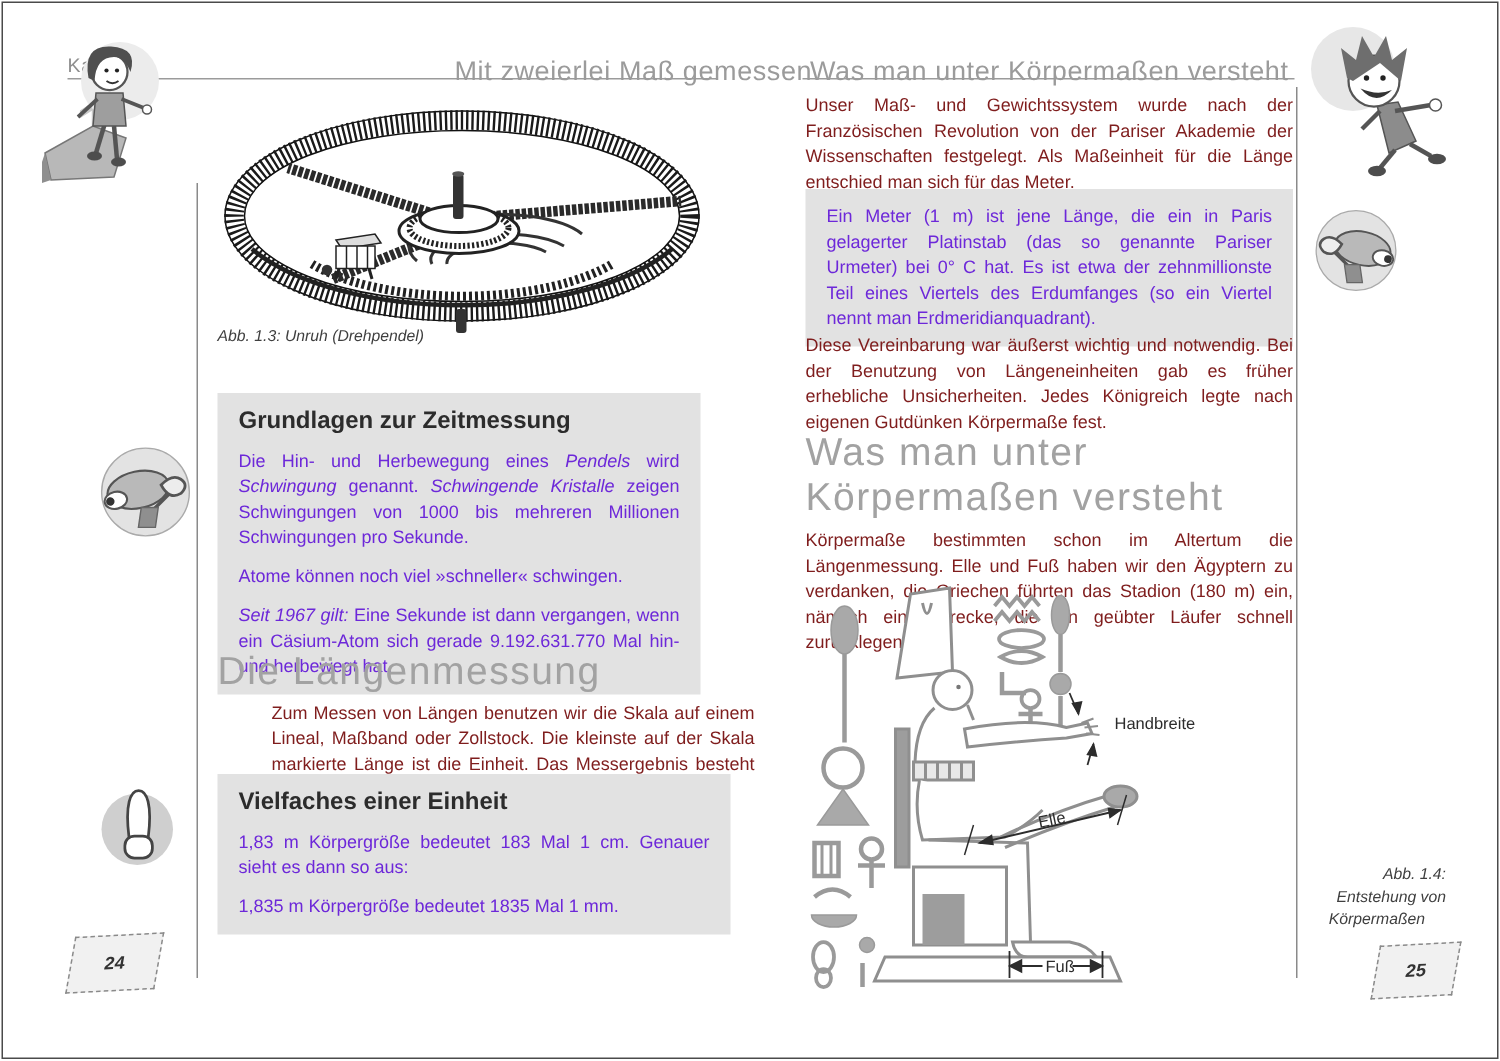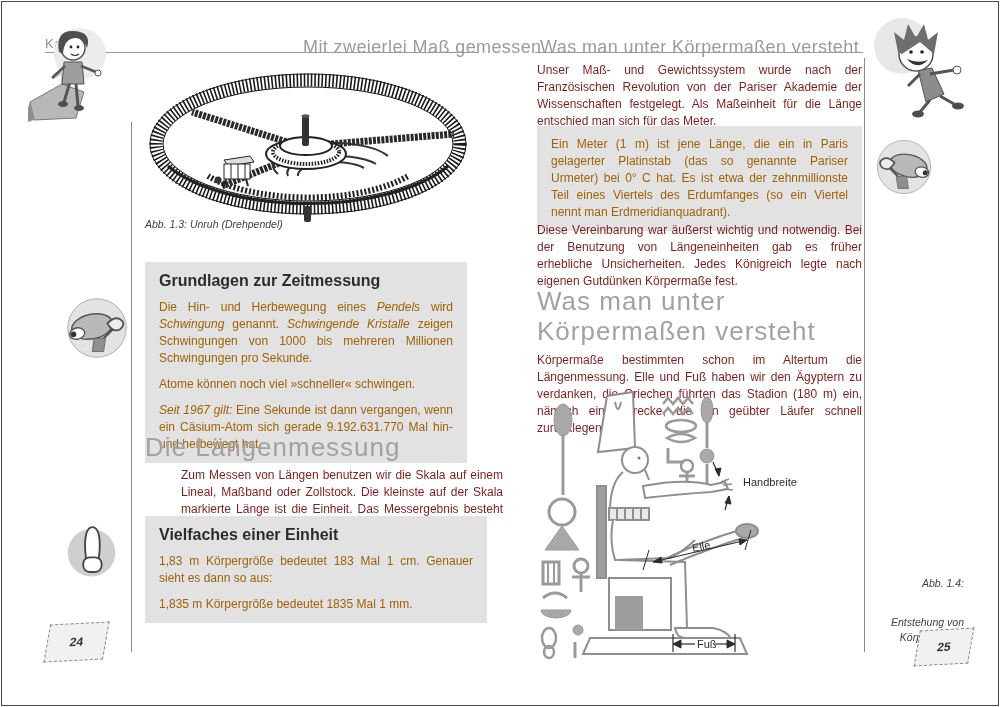--- a/index.html
+++ b/index.html
@@ -7,21 +7,21 @@
         font-family:"Liberation Sans",sans-serif;color:#333;}
   .frame{position:absolute;left:1px;top:1px;width:996px;height:703px;border:1px solid #4a4a4a;}
   .kapitel{position:absolute;left:45px;top:36px;font-size:13px;color:#8e8e8e;letter-spacing:.5px;}
   .chapter-num{position:absolute;left:50px;top:58px;font-size:48px;font-weight:bold;color:#c9c9c9;}
   .hrule{position:absolute;height:1px;background:#9b9b9b;}
   .vrule{position:absolute;width:1px;background:#8a8a8a;}
   .running{position:absolute;top:37px;font-size:18px;color:#9b9b9b;letter-spacing:.4px;white-space:nowrap;}
   .bodytext{position:absolute;font-size:12px;line-height:17px;text-align:justify;color:#7f1d1d;margin:0;}
   .graybox{position:absolute;background:#e2e2e2;padding:10px 14px;box-sizing:border-box;}
   .graybox .box-title{font-size:16px;font-weight:bold;margin:0 0 9px 0;color:#2c2c2c;}
-  .graybox p{font-size:12px;line-height:17px;margin:0 0 9px 0;text-align:justify;color:#a16207;}
+  .graybox p{font-size:12px;line-height:17px;margin:0 0 9px 0;text-align:justify;color:#6d28d9;}
   .graybox p:last-child{margin-bottom:0;}
   .sechead{position:absolute;font-size:26px;color:#a2a2a2;letter-spacing:1px;line-height:30px;margin:0;font-weight:normal;}
   .caption{position:absolute;font-size:10.5px;font-style:italic;color:#3f3f3f;line-height:15px;}
   .pagenum{position:absolute;border:1px dashed #8a8a8a;background:#f1f1f1;display:flex;
            align-items:center;justify-content:center;font-size:12px;font-weight:bold;color:#333;
            transform:skewX(-10deg) skewY(-3deg);}
   .cap-right{text-align:right;}
   svg text{font-family:"Liberation Sans",sans-serif;}
 </style>
 </head>
@@ -250,20 +250,20 @@
         <circle cx="9" cy="37" r="3" fill="#333"></circle>
       </g>
       <path d="M40,48 L52,36" stroke="#555" stroke-width="2.5" fill="none"></path>
       <path d="M46,30 q8,-8 14,-4 q6,4 0,10 q-8,5 -14,-6 z" fill="#ededed" stroke="#555" stroke-width="2"></path>
       <path d="M32,46 L44,46 L42,60 L30,60 Z" fill="#8f8f8f" stroke="#666"></path>
     </g>
   </svg>
 
   <div class="caption cap-right" style="left:872px;top:576px;width:92px;">
     <span style="display:block;">Abb. 1.4:</span>
-    <span style="display:block;margin-top:24px;">Entstehung von</span>
-    <span style="display:block;">Körpermaßen</span>
+    <span style="display:block;">Entstehung von</span>
+    <span style="display:block;text-align:center;">Körpermaßen</span>
   </div>
 
   <div class="pagenum" style="left:917px;top:629px;width:52px;height:34px;">
     <span>25</span>
   </div>
 </div>
 
 </body></html>

